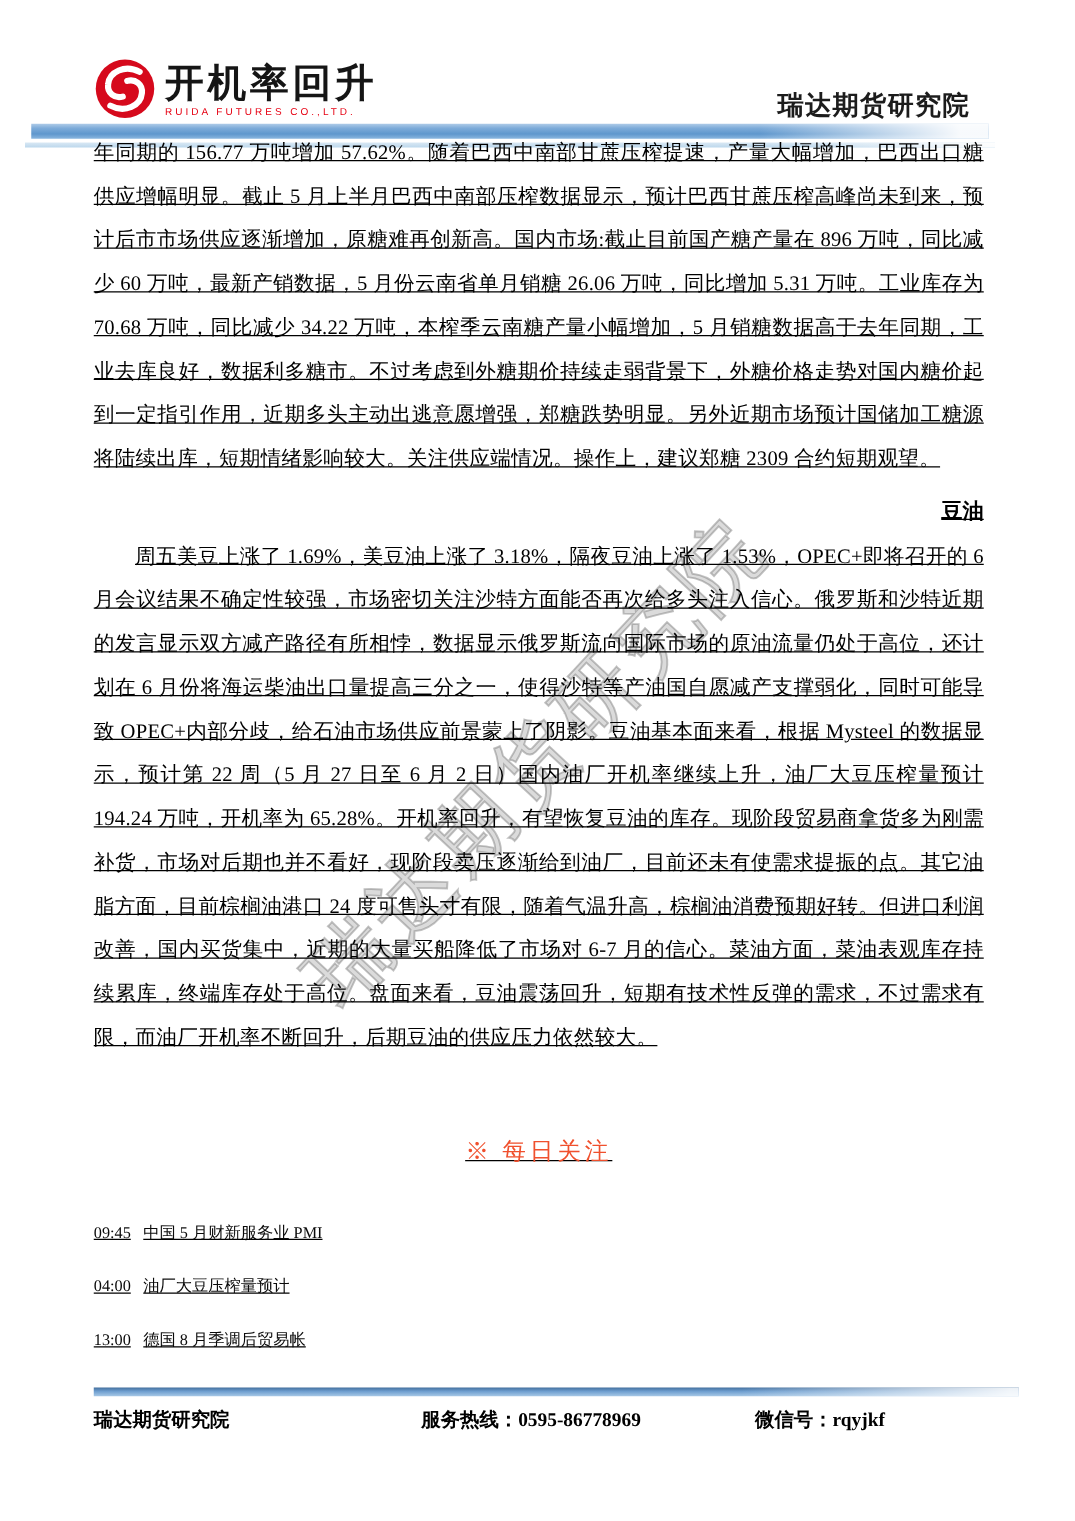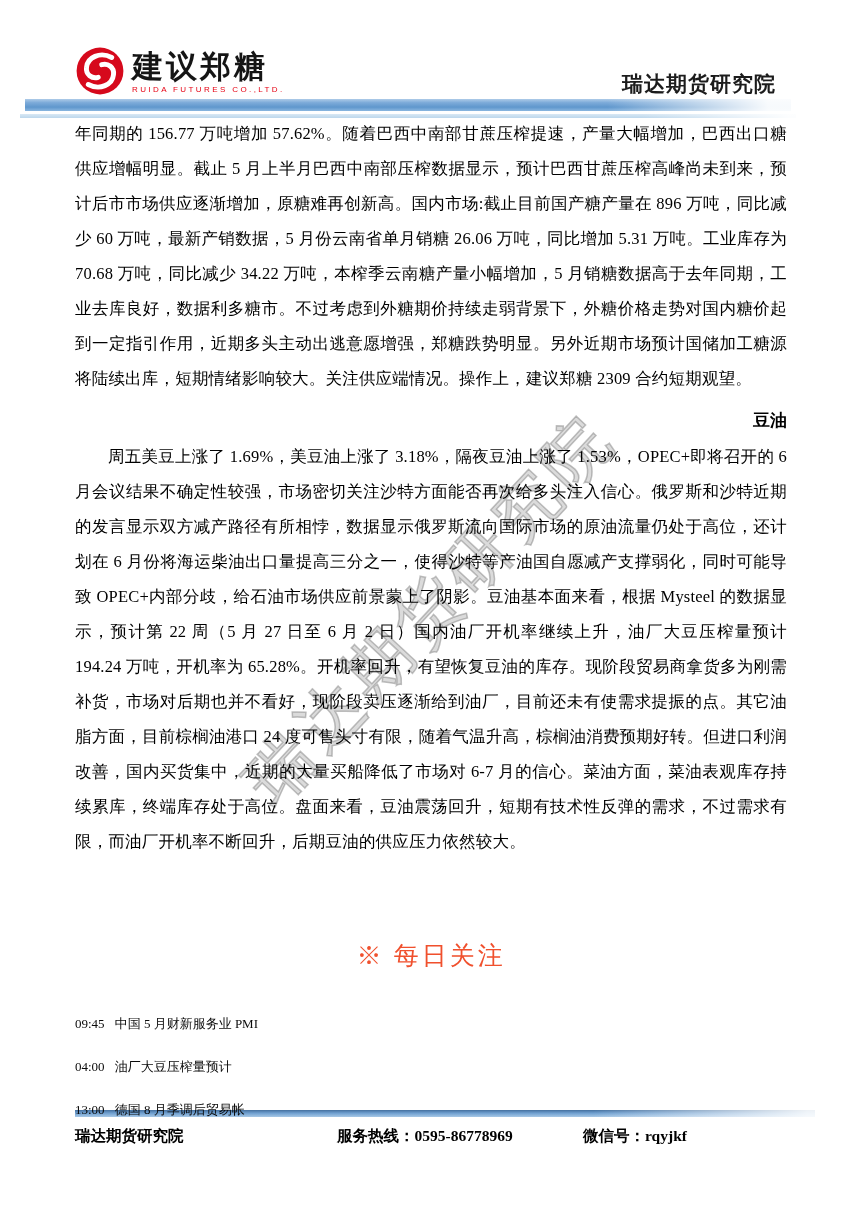--- a/index.html
+++ b/index.html
@@ -50,71 +50,71 @@
     position:absolute;left:150px;top:558px;width:560px;height:104px;z-index:1;
     transform:rotate(-47deg);
     text-align:center;line-height:104px;
     font-size:66px;letter-spacing:6px;
     color:rgba(160,160,160,0.38);
     -webkit-text-stroke:1.5px rgba(120,120,120,0.45);
     white-space:nowrap;pointer-events:none;
     font-family:"Liberation Serif","DejaVu Serif",serif;
   }
   
-  .content{position:absolute;left:75px;top:116px;width:712px;z-index:3;}
+  .content{position:absolute;left:75px;top:104px;width:712px;z-index:3;text-decoration:underline;}
   .par{
     margin:0;font-size:16.5px;line-height:35px;text-align:justify;
     letter-spacing:0.2px;color:#000;
   }
   .par.indent{text-indent:2em;}
   .sec-heading{
     margin:13px 0 7px 2px;
     font-size:17px;font-weight:bold;color:#000;
     font-family:"Liberation Sans","DejaVu Sans",sans-serif;
     text-align:right;
   }
   .daily-heading{
-    margin-top:80px;text-align:center;
-    font-size:25px;letter-spacing:3px;color:#f0502d;font-weight:500;
+    margin-top:61px;text-align:center;
+    font-size:19px;letter-spacing:3px;color:#f0502d;font-weight:500;
   }
   .daily-list{list-style:none;margin:30px 0 0 0;padding:0;}
   .daily-item{font-size:13px;line-height:43px;color:#0a0a0a;}
   .daily-item .t{margin-right:10px;}
   
   .footer-bar{
     position:absolute;left:75px;top:1110px;width:740px;height:7px;z-index:2;
     background:linear-gradient(to bottom,#436f9e 0%,#6f9fd0 45%,#a7c8e6 100%);
   }
   .footer-bar::after{
     content:"";position:absolute;inset:0;
     background:linear-gradient(to right,rgba(255,255,255,0) 70%,rgba(255,255,255,.9) 99%);
   }
   .footer-row{
     position:absolute;left:75px;top:1126px;width:740px;height:22px;z-index:3;
     font-weight:bold;font-size:15.5px;color:#000;
   }
   .footer-row .f-org{position:absolute;left:0;top:0;}
   .footer-row .f-hotline{position:absolute;left:262px;top:0;font-family:Liberation Serif, serif;}
-  .footer-row .f-wechat{position:absolute;left:508px;top:0;}
+  .footer-row .f-wechat{position:absolute;left:529px;top:0;}
 </style>
 </head>
 <body>
 
 <div class="page">
 
   <div class="logo">
     <span class="logo-icon">
       <svg viewBox="0 0 60 60" width="54" height="54" aria-hidden="true">
         <circle cx="30" cy="30" r="26" fill="#d6091c"></circle>
         <path d="M43 15 C30 8 16 15 15 26 C14 34 21 39 28 37
                  M17 45 C30 52 44 45 45 34 C46 26 39 21 32 23" stroke="#ffffff" stroke-width="5.5" fill="none" stroke-linecap="round"></path>
       </svg>
     </span>
     <span class="logo-texts">
-      <span class="logo-cn">建议郑糖</span>
+      <span class="logo-cn">开机率回升</span>
       <span class="logo-en">RUIDA FUTURES CO.,LTD.</span>
     </span>
   </div>
   <div class="header-title">瑞达期货研究院</div>
   <div class="header-bar"></div>
   <div class="header-line"></div>
 
   <div class="watermark">瑞达期货研究院</div>
 
   <div class="content">

